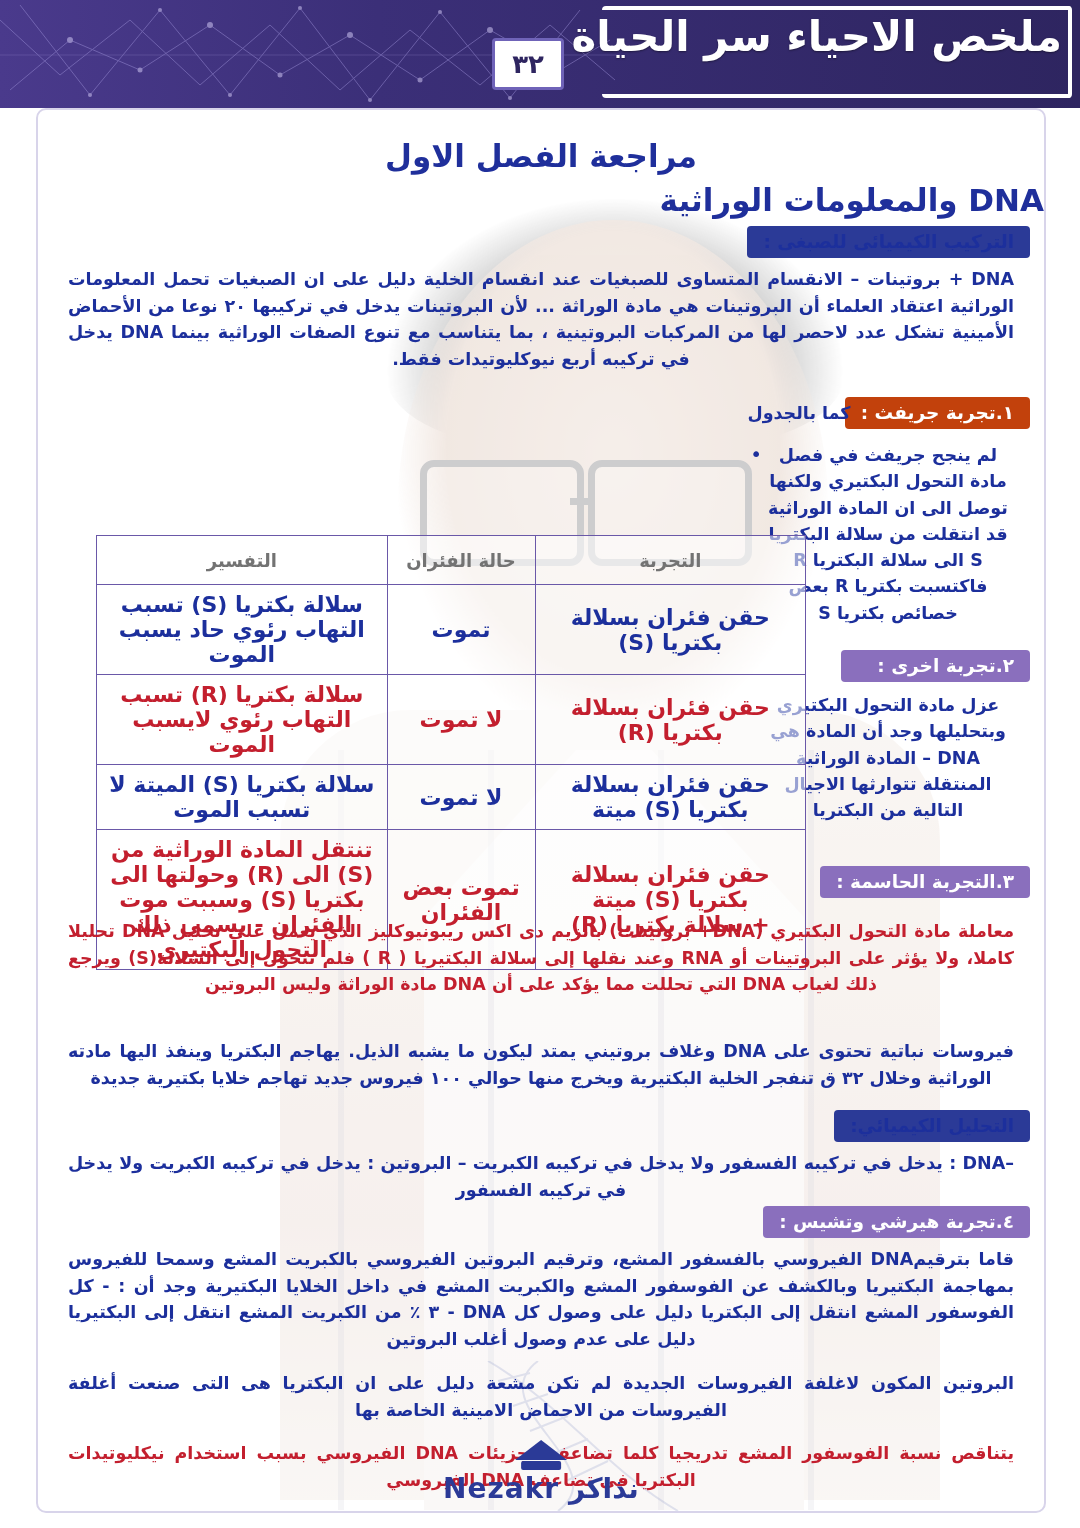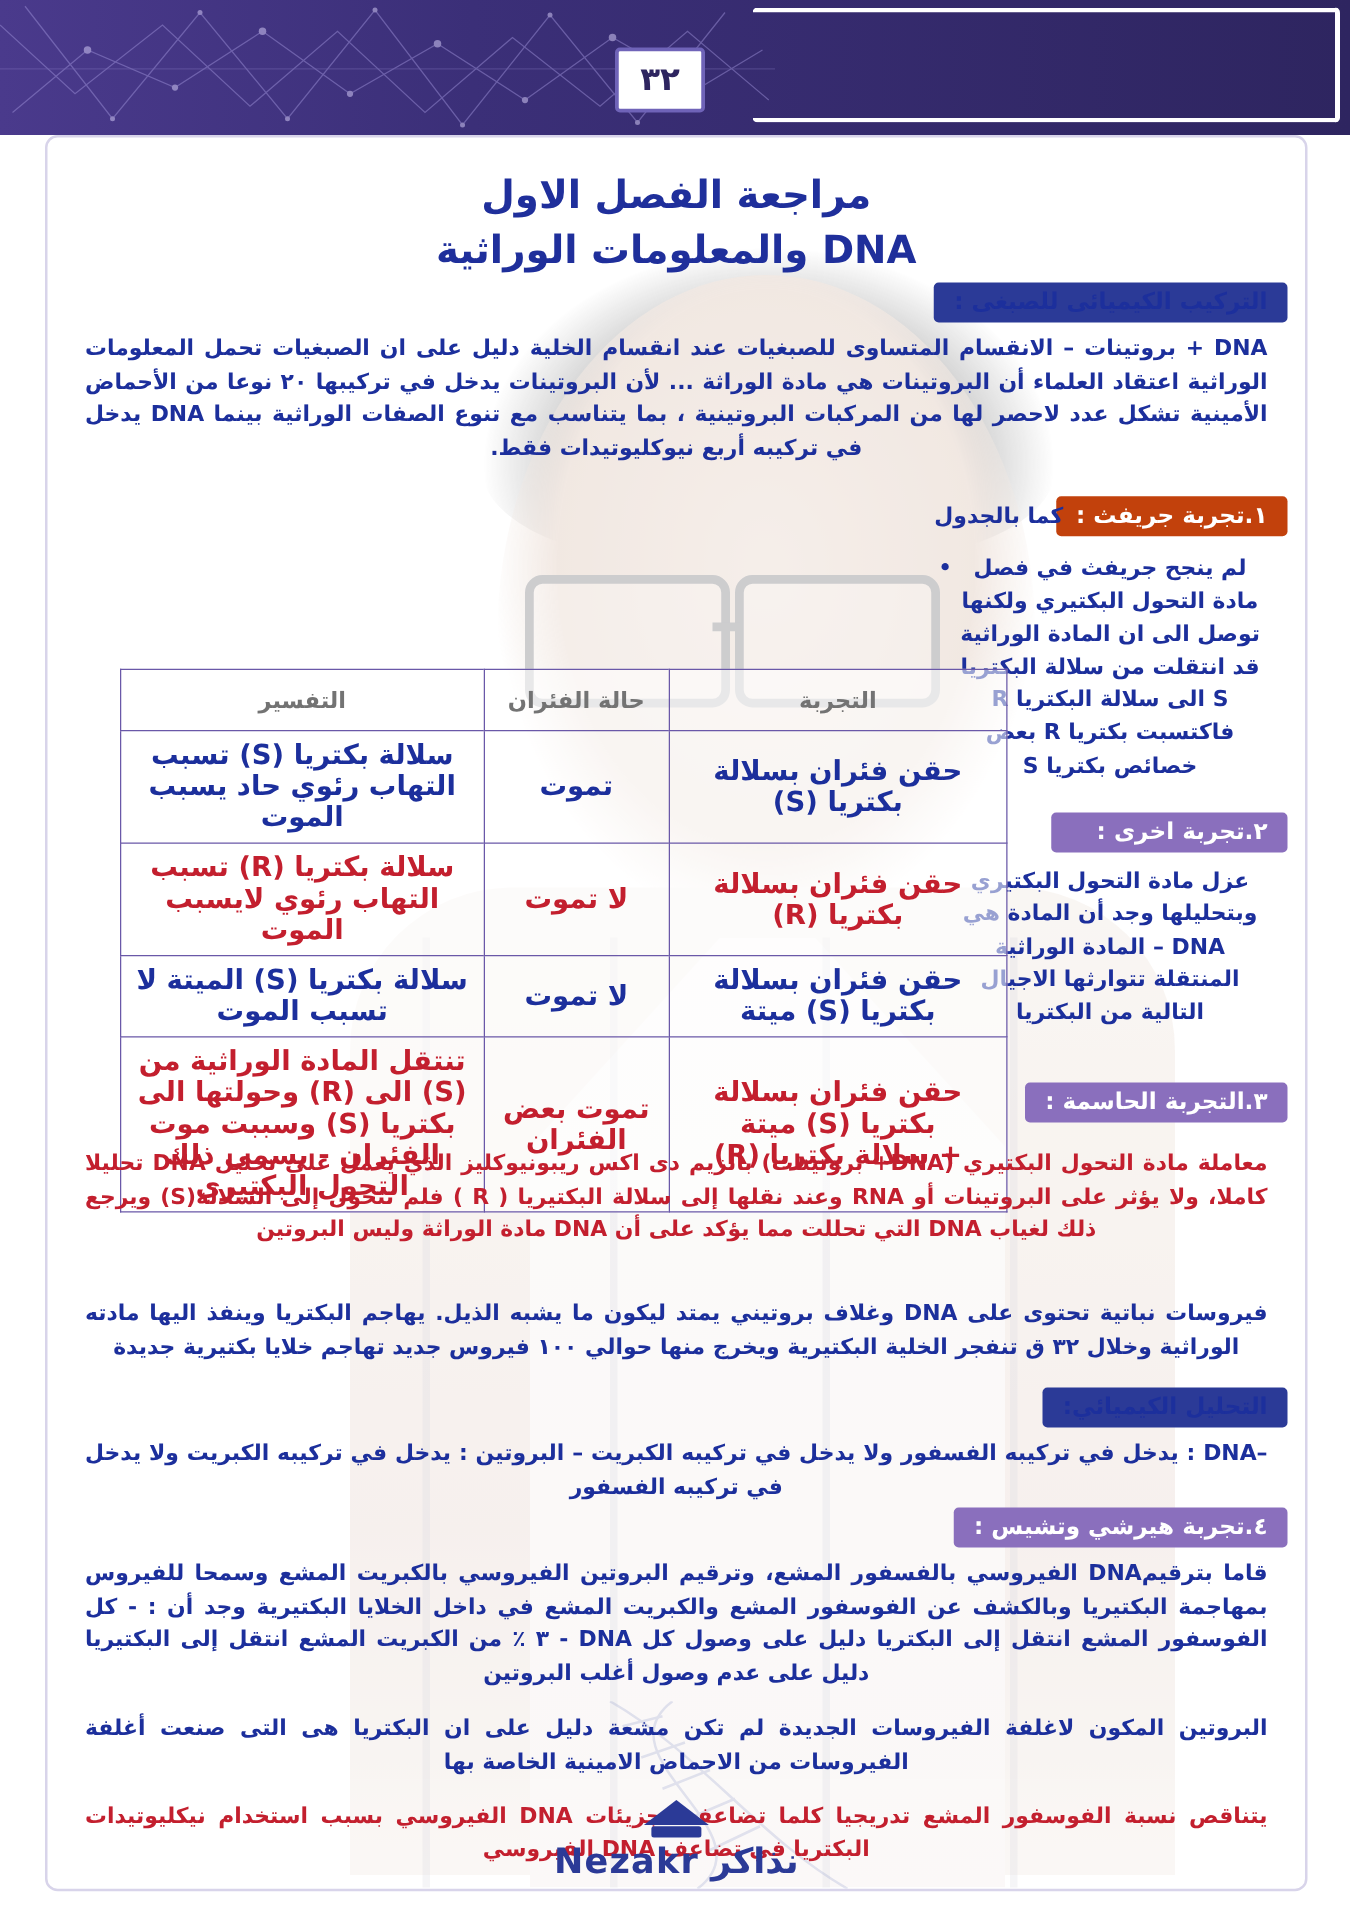--- a/index.html
+++ b/index.html
@@ -94,21 +94,21 @@
   .wm-stripe{
     position:absolute;top:600px;width:6px;height:760px;background:rgba(120,120,160,.25);
   }
   
   .main-title{
     position:absolute;left:0;right:0;top:24px;
     text-align:center;color:#1f2f9b;font-weight:bold;
     font-size:31px;line-height:1.42;
     z-index:5;
   }
-  .main-title .l2{display:block;}
+  .main-title .l2{display:block;text-align:right;}
   
   .bar{
     position:absolute;
     color:#ffffff;font-weight:bold;font-size:18.5px;
     padding:5px 16px 6px 16px;
     border-radius:4px;
     z-index:6;
     white-space:nowrap;
     box-sizing:border-box;
   }
@@ -206,20 +206,21 @@
           <circle cx="90" cy="95" r="2"></circle>
         <circle cx="160" cy="10" r="2"></circle>
           <circle cx="230" cy="95" r="2"></circle>
           <circle cx="300" cy="8" r="2"></circle>
         <circle cx="370" cy="100" r="2"></circle>
           <circle cx="440" cy="12" r="2"></circle>
           <circle cx="510" cy="98" r="2"></circle>
       </g>
     </svg>
     <div class="title-bracket"></div>
+    <div class="header-title">ملخص الاحياء سر الحياة</div>
     <div class="pagenum">٣٢</div>
   </div>
 
   <div class="card">
 
     <div class="watermark">
       <div class="wm-hair"></div>
       <div class="wm-face"></div>
       <div class="wm-glass-l"></div>
       <div class="wm-glass-r"></div>

